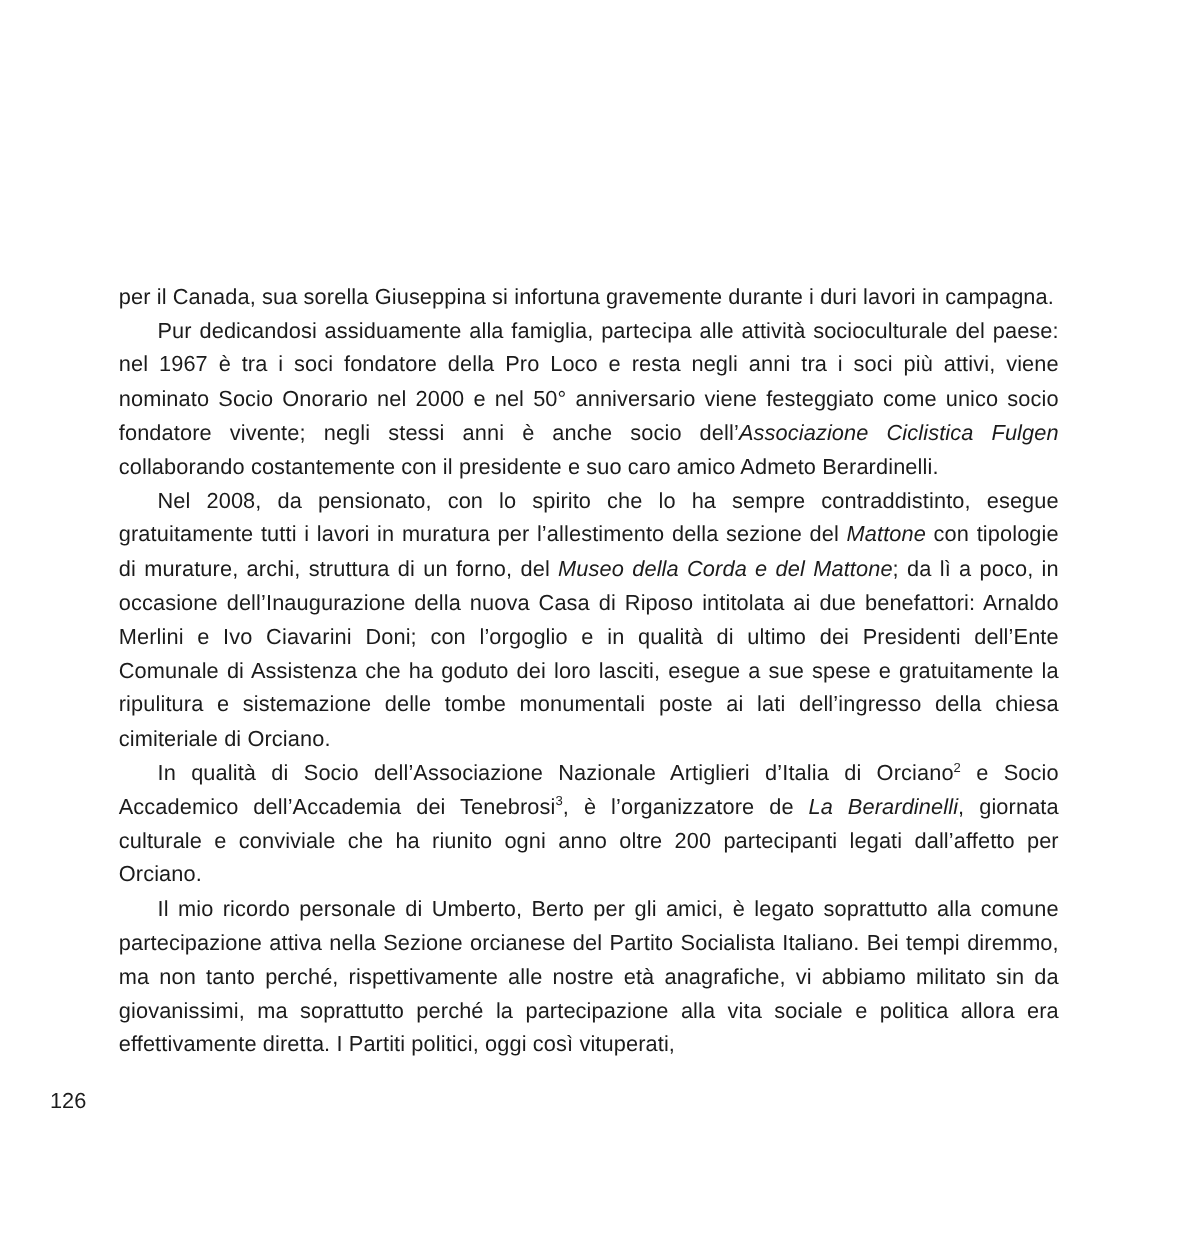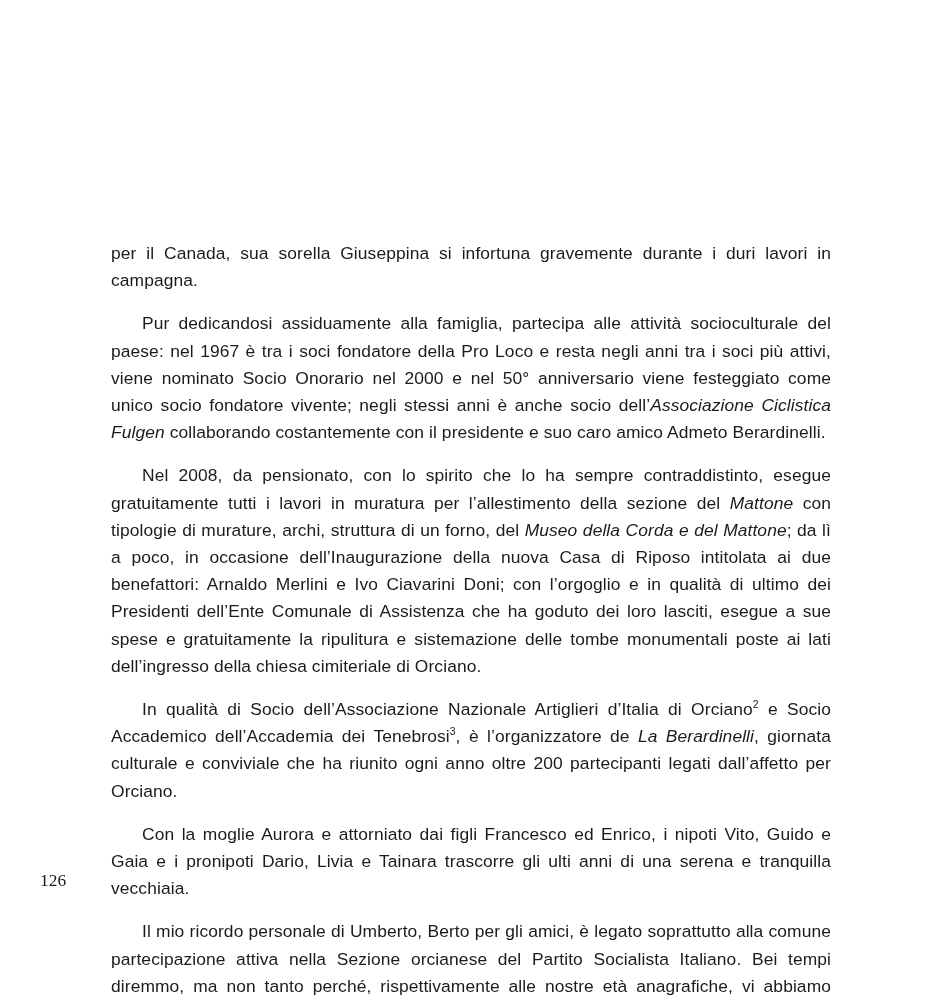--- a/index.html
+++ b/index.html
@@ -20,50 +20,48 @@
     left: 95px;
     top: 224px;
     width: 752px;
     font-size: 17.4px;
     line-height: 27.2px;
     text-align: justify;
     color: #1b1b1b;
     letter-spacing: 0.1px;
   }
   p.para {
-    margin: 16px;
+    margin: 0;
     padding: 0;
   }
   p.para.indent {
     text-indent: 31px;
   }
   .text-block i {
     font-style: italic;
   }
   .text-block sup {
     font-size: 0.6em;
     vertical-align: super;
     line-height: 0;
   }
   .page-number {
     position: absolute;
     left: 40px;
     top: 867px;
     font-size: 17.4px;
     line-height: 27.2px;
     color: #1b1b1b;
-    font-family: Liberation Serif, serif;
   }
 </style>
 </head>
 <body>
 
 <div class="page">
   <div class="page-number">126</div>
   <div class="text-block">
       <p class="para"><span>per il Canada, sua sorella Giuseppina si infortuna gravemente durante i duri lavori in campagna.</span></p>
       <p class="para indent"><span>Pur dedicandosi assiduamente alla famiglia, partecipa alle attività socioculturale del paese: nel 1967 è tra i soci fondatore della Pro Loco e resta negli anni tra i soci più attivi, viene nominato Socio Onorario nel 2000 e nel 50° anniversario viene festeggiato come unico socio fondatore vivente; negli stessi anni è anche socio dell’</span><i>Associazione Ciclistica Fulgen</i><span> collaborando costantemente con il presidente e suo caro amico Admeto Berardinelli.</span></p>
       <p class="para indent"><span>Nel 2008, da pensionato, con lo spirito che lo ha sempre contraddistinto, esegue gratuitamente tutti i lavori in muratura per l’allestimento della sezione del </span><i>Mattone</i><span> con tipologie di murature, archi, struttura di un forno, del </span><i>Museo della Corda e del Mattone</i><span>; da lì a poco, in occasione dell’Inaugurazione della nuova Casa di Riposo intitolata ai due benefattori: Arnaldo Merlini e Ivo Ciavarini Doni; con l’orgoglio e in qualità di ultimo dei Presidenti dell’Ente Comunale di Assistenza che ha goduto dei loro lasciti, esegue a sue spese e gratuitamente la ripulitura e sistemazione delle tombe monumentali poste ai lati dell’ingresso della chiesa cimiteriale di Orciano.</span></p>
       <p class="para indent"><span>In qualità di Socio dell’Associazione Nazionale Artiglieri d’Italia di Orciano</span><sup>2</sup><span> e Socio Accademico dell’Accademia dei Tenebrosi</span><sup>3</sup><span>, è l’organizzatore de </span><i>La Berardinelli</i><span>, giornata culturale e conviviale che ha riunito ogni anno oltre 200 partecipanti legati dall’affetto per Orciano.</span></p>
-      <p class="para indent"><span>Con la moglie Aurora e attorniato dai figli Francesco ed Enrico, i nipoti Vito, Guido e Gaia e i pronipoti Dario, Livia e Tainara trascorre gli ulti anni di una serena e tranquilla vecchiaia.</span></p>
       <p class="para indent"><span>Il mio ricordo personale di Umberto, Berto per gli amici, è legato soprattutto alla comune partecipazione attiva nella Sezione orcianese del Partito Socialista Italiano. Bei tempi diremmo, ma non tanto perché, rispettivamente alle nostre età anagrafiche, vi abbiamo militato sin da giovanissimi, ma soprattutto perché la partecipazione alla vita sociale e politica allora era effettivamente diretta. I Partiti politici, oggi così vituperati,</span></p>
     </div>
 </div>
 
 </body></html>

